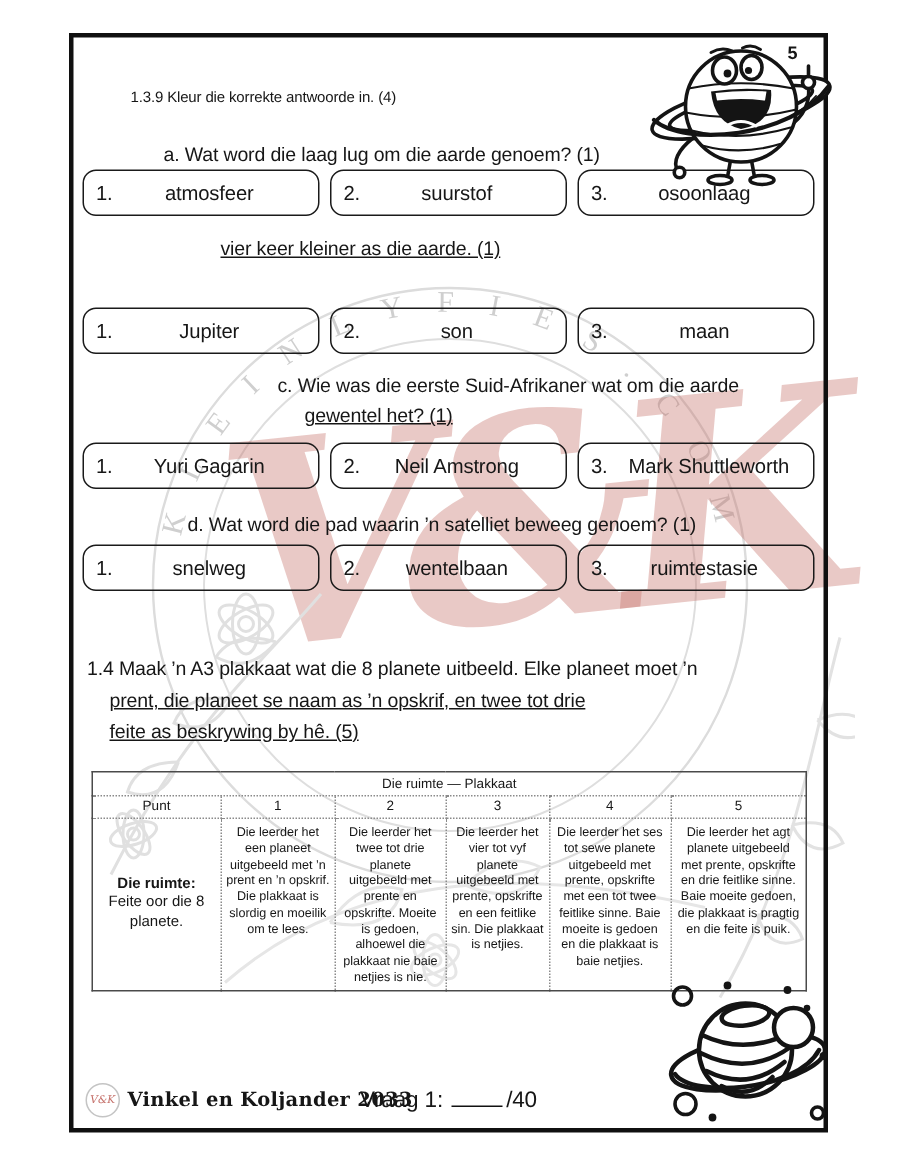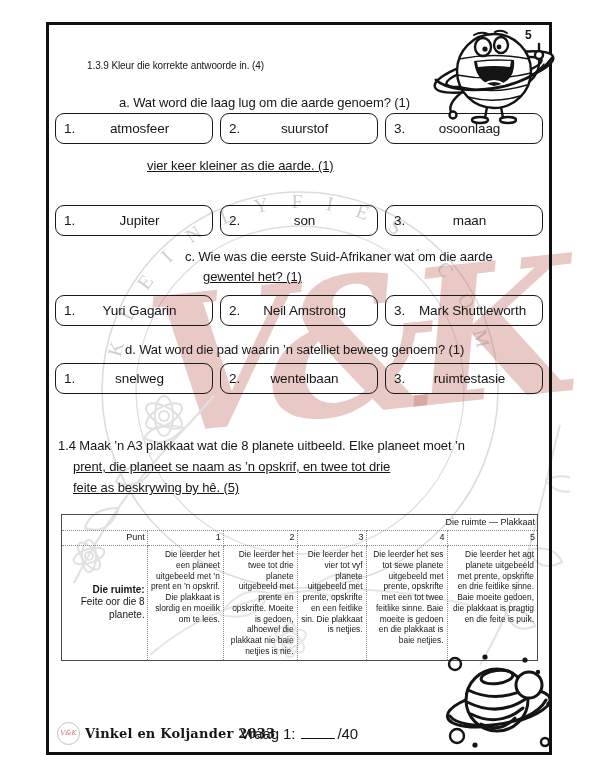--- a/index.html
+++ b/index.html
@@ -18,40 +18,40 @@
   }
   
   .frame{
     position:absolute;left:46px;top:22px;width:500px;height:727px;
     border:3px solid #101010;z-index:2;
   }
   .abs{position:absolute;}
   .q-heading{top:35px;left:38px;font-size:10px;letter-spacing:-0.1px;}
   .prompt{font-size:13px;line-height:20px;letter-spacing:-0.1px;}
   .prompt .cont{display:block;margin-left:22px;text-decoration:underline;}
-  .prompt-a{top:68px;left:70px;text-align:right;}
+  .prompt-a{top:68px;left:60px;text-align:right;}
   .prompt-b{top:131px;left:76px;}
   .prompt-c{top:222px;left:88px;margin-left:48px;}
   .prompt-d{top:315px;left:76px;}
   .opt-row{left:6px;width:488px;display:flex;gap:7px;}
   .row-a{top:88px;} .row-b{top:180px;} .row-c{top:270px;} .row-d{top:338px;}
   .opt-box{
     flex:1 1 0;height:29px;border:1.7px solid #1a1a1a;border-radius:9px;
     display:flex;align-items:center;padding:0 8px;background:transparent;
     font-size:13.5px;letter-spacing:-0.1px;
   }
   .opt-num{min-width:17px;text-align:left;}
   .opt-label{flex:1;text-align:center;padding-right:6px;white-space:nowrap;}
   .prakties-heading{top:385px;left:0;width:100%;text-align:center;font-size:15px;font-weight:bold;letter-spacing:-0.1px;}
   .task{top:410px;left:9px;font-size:13px;line-height:21px;letter-spacing:-0.1px;}
   .task .cont{display:block;margin-left:15px;text-decoration:underline;}
   
   .rubric{top:489px;left:12px;width:477px;border-collapse:collapse;
     font-size:8.4px;line-height:1.28;table-layout:fixed;}
-  .rubric td{border:1px dotted #8a8a8a;text-align:right;padding:1px 2px;}
+  .rubric td{border:1px dotted #8a8a8a;text-align:center;padding:1px 2px;}
   .rubric{border:1.5px solid #4a4a4a;}
   .rubric .t-title{font-size:9px;height:13px;}
   .rubric .t-hdr{font-size:9px;height:12px;}
   .rubric .t-lvl{vertical-align:top;padding:3px 3px;}
   .rubric .t-label{vertical-align:middle;font-size:10px;}
   .rubric .t-label b{display:block;}
   
   .footer{left:8px;right:8px;bottom:6px;height:26px;display:flex;align-items:center;}
   .brand-logo{
     width:21px;height:21px;border:1.5px solid #c4c4c4;border-radius:50%;

